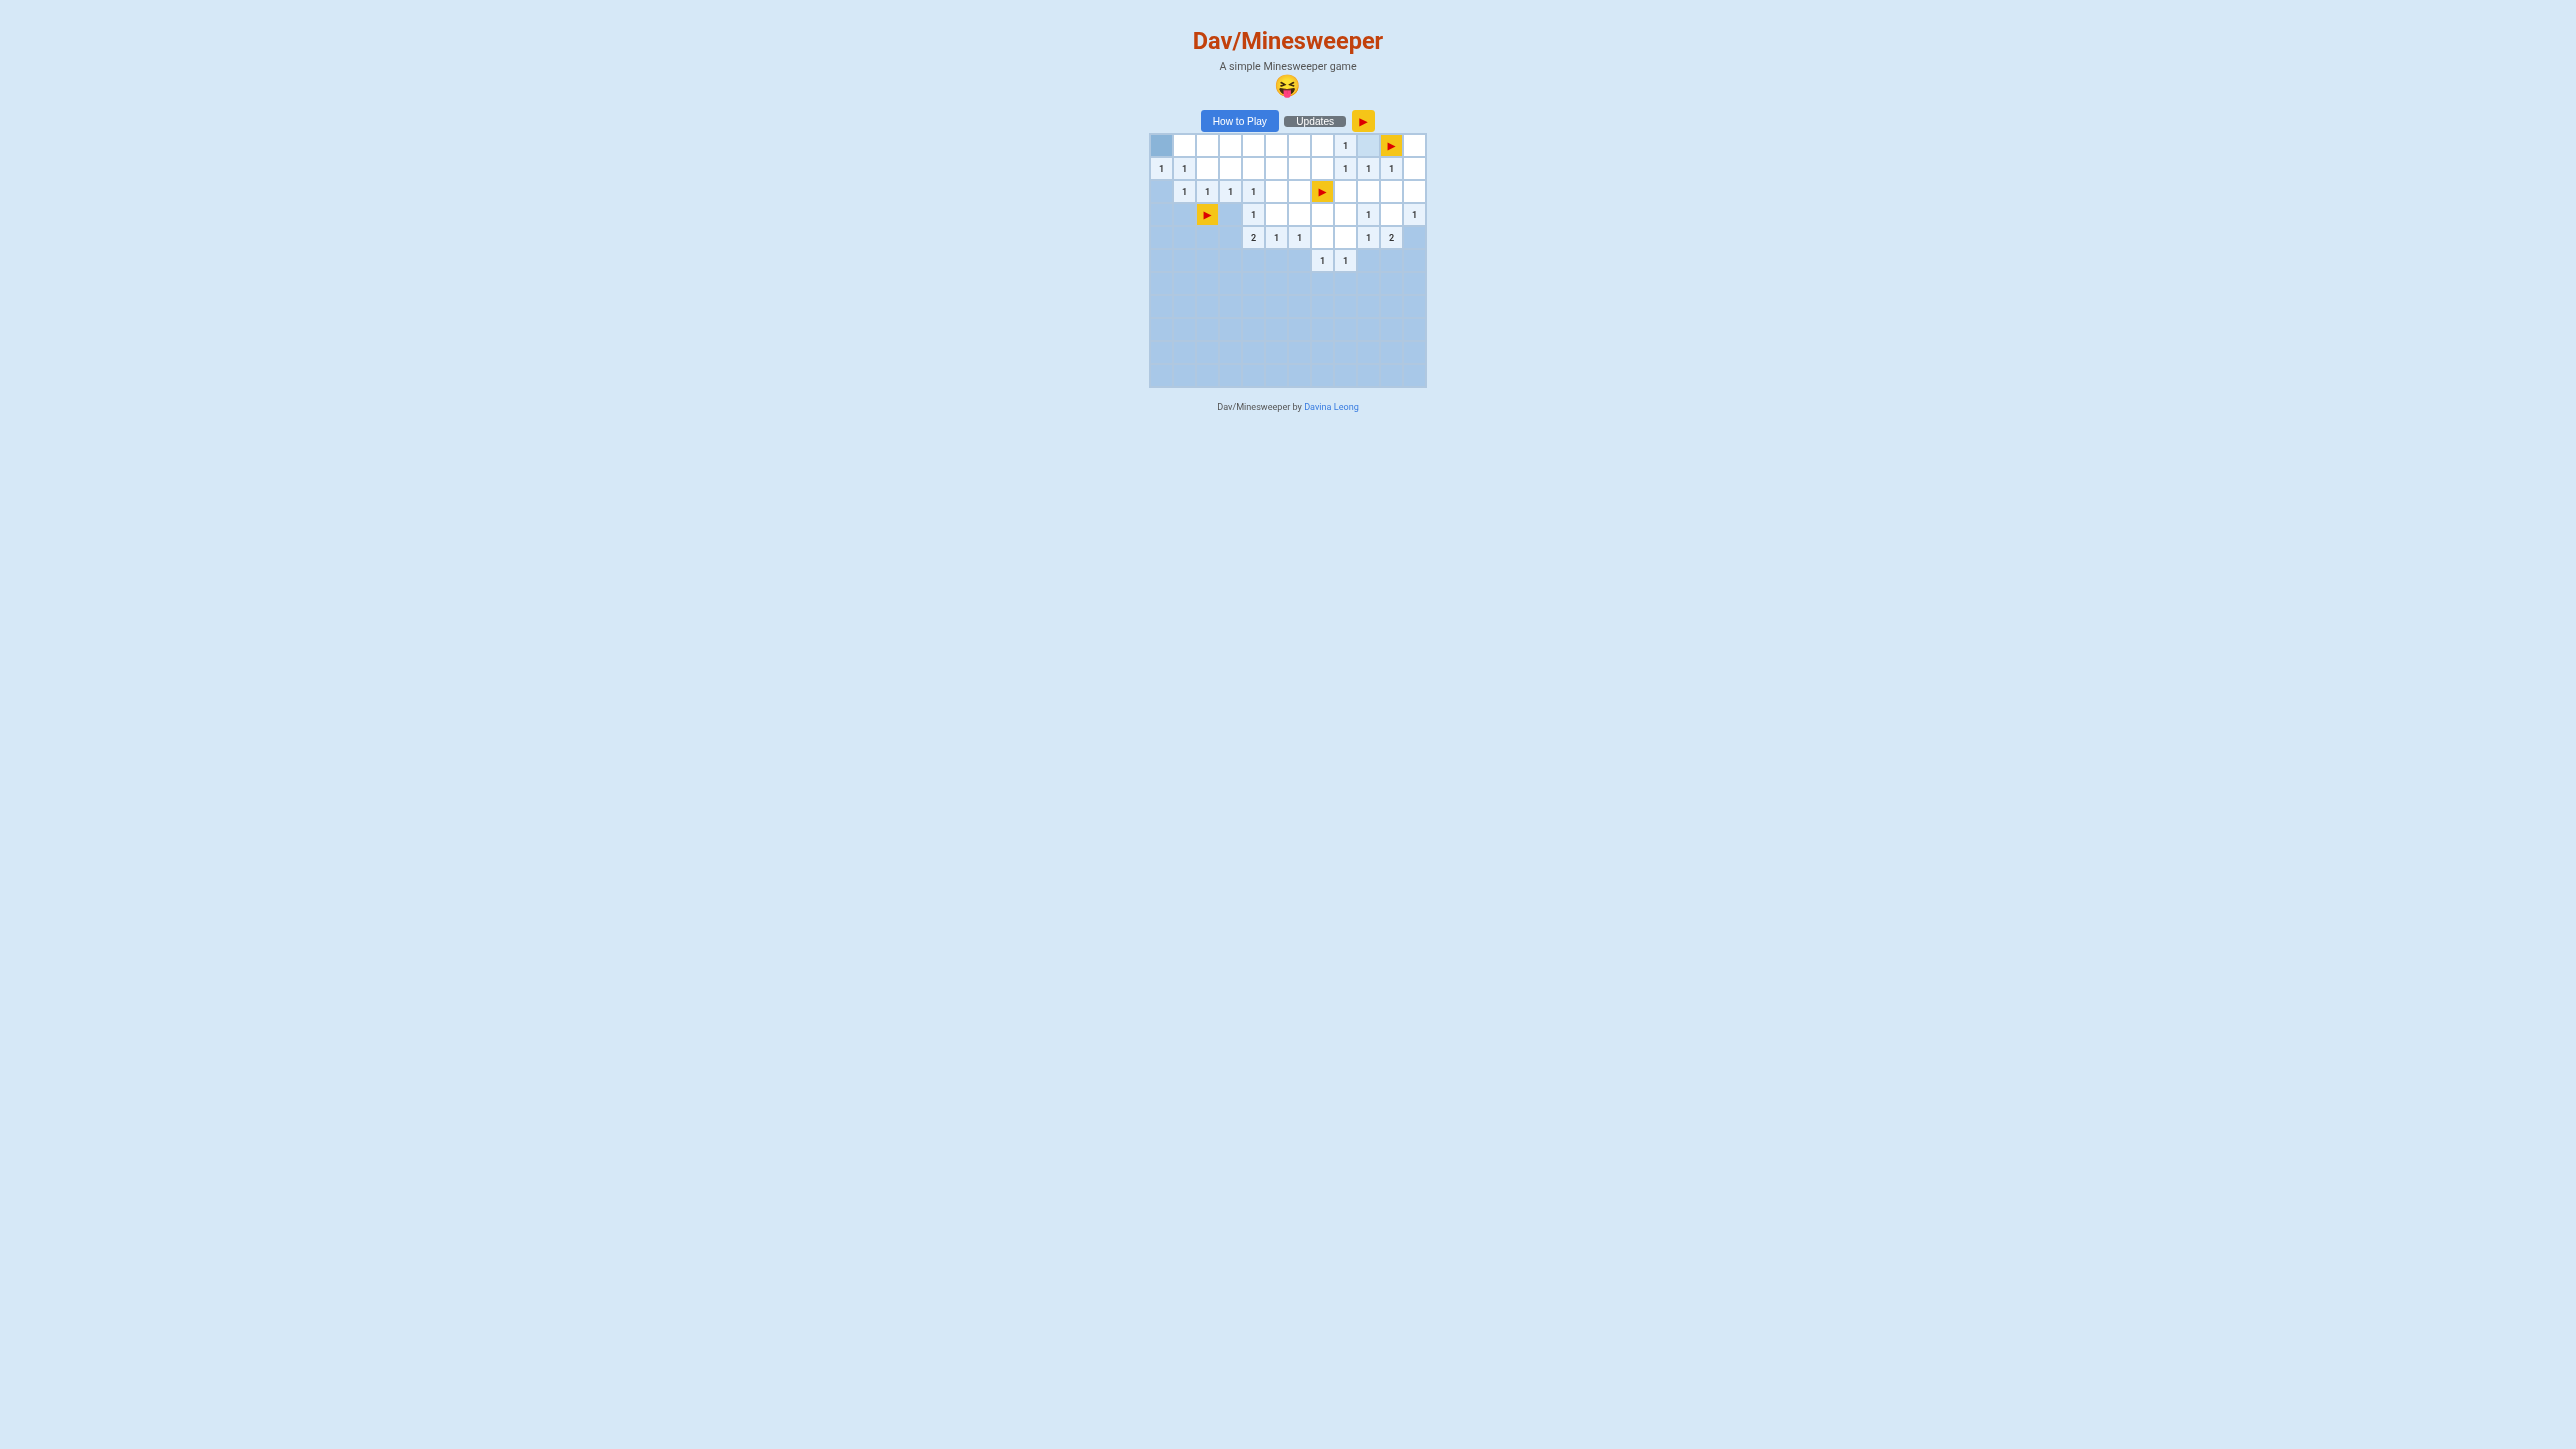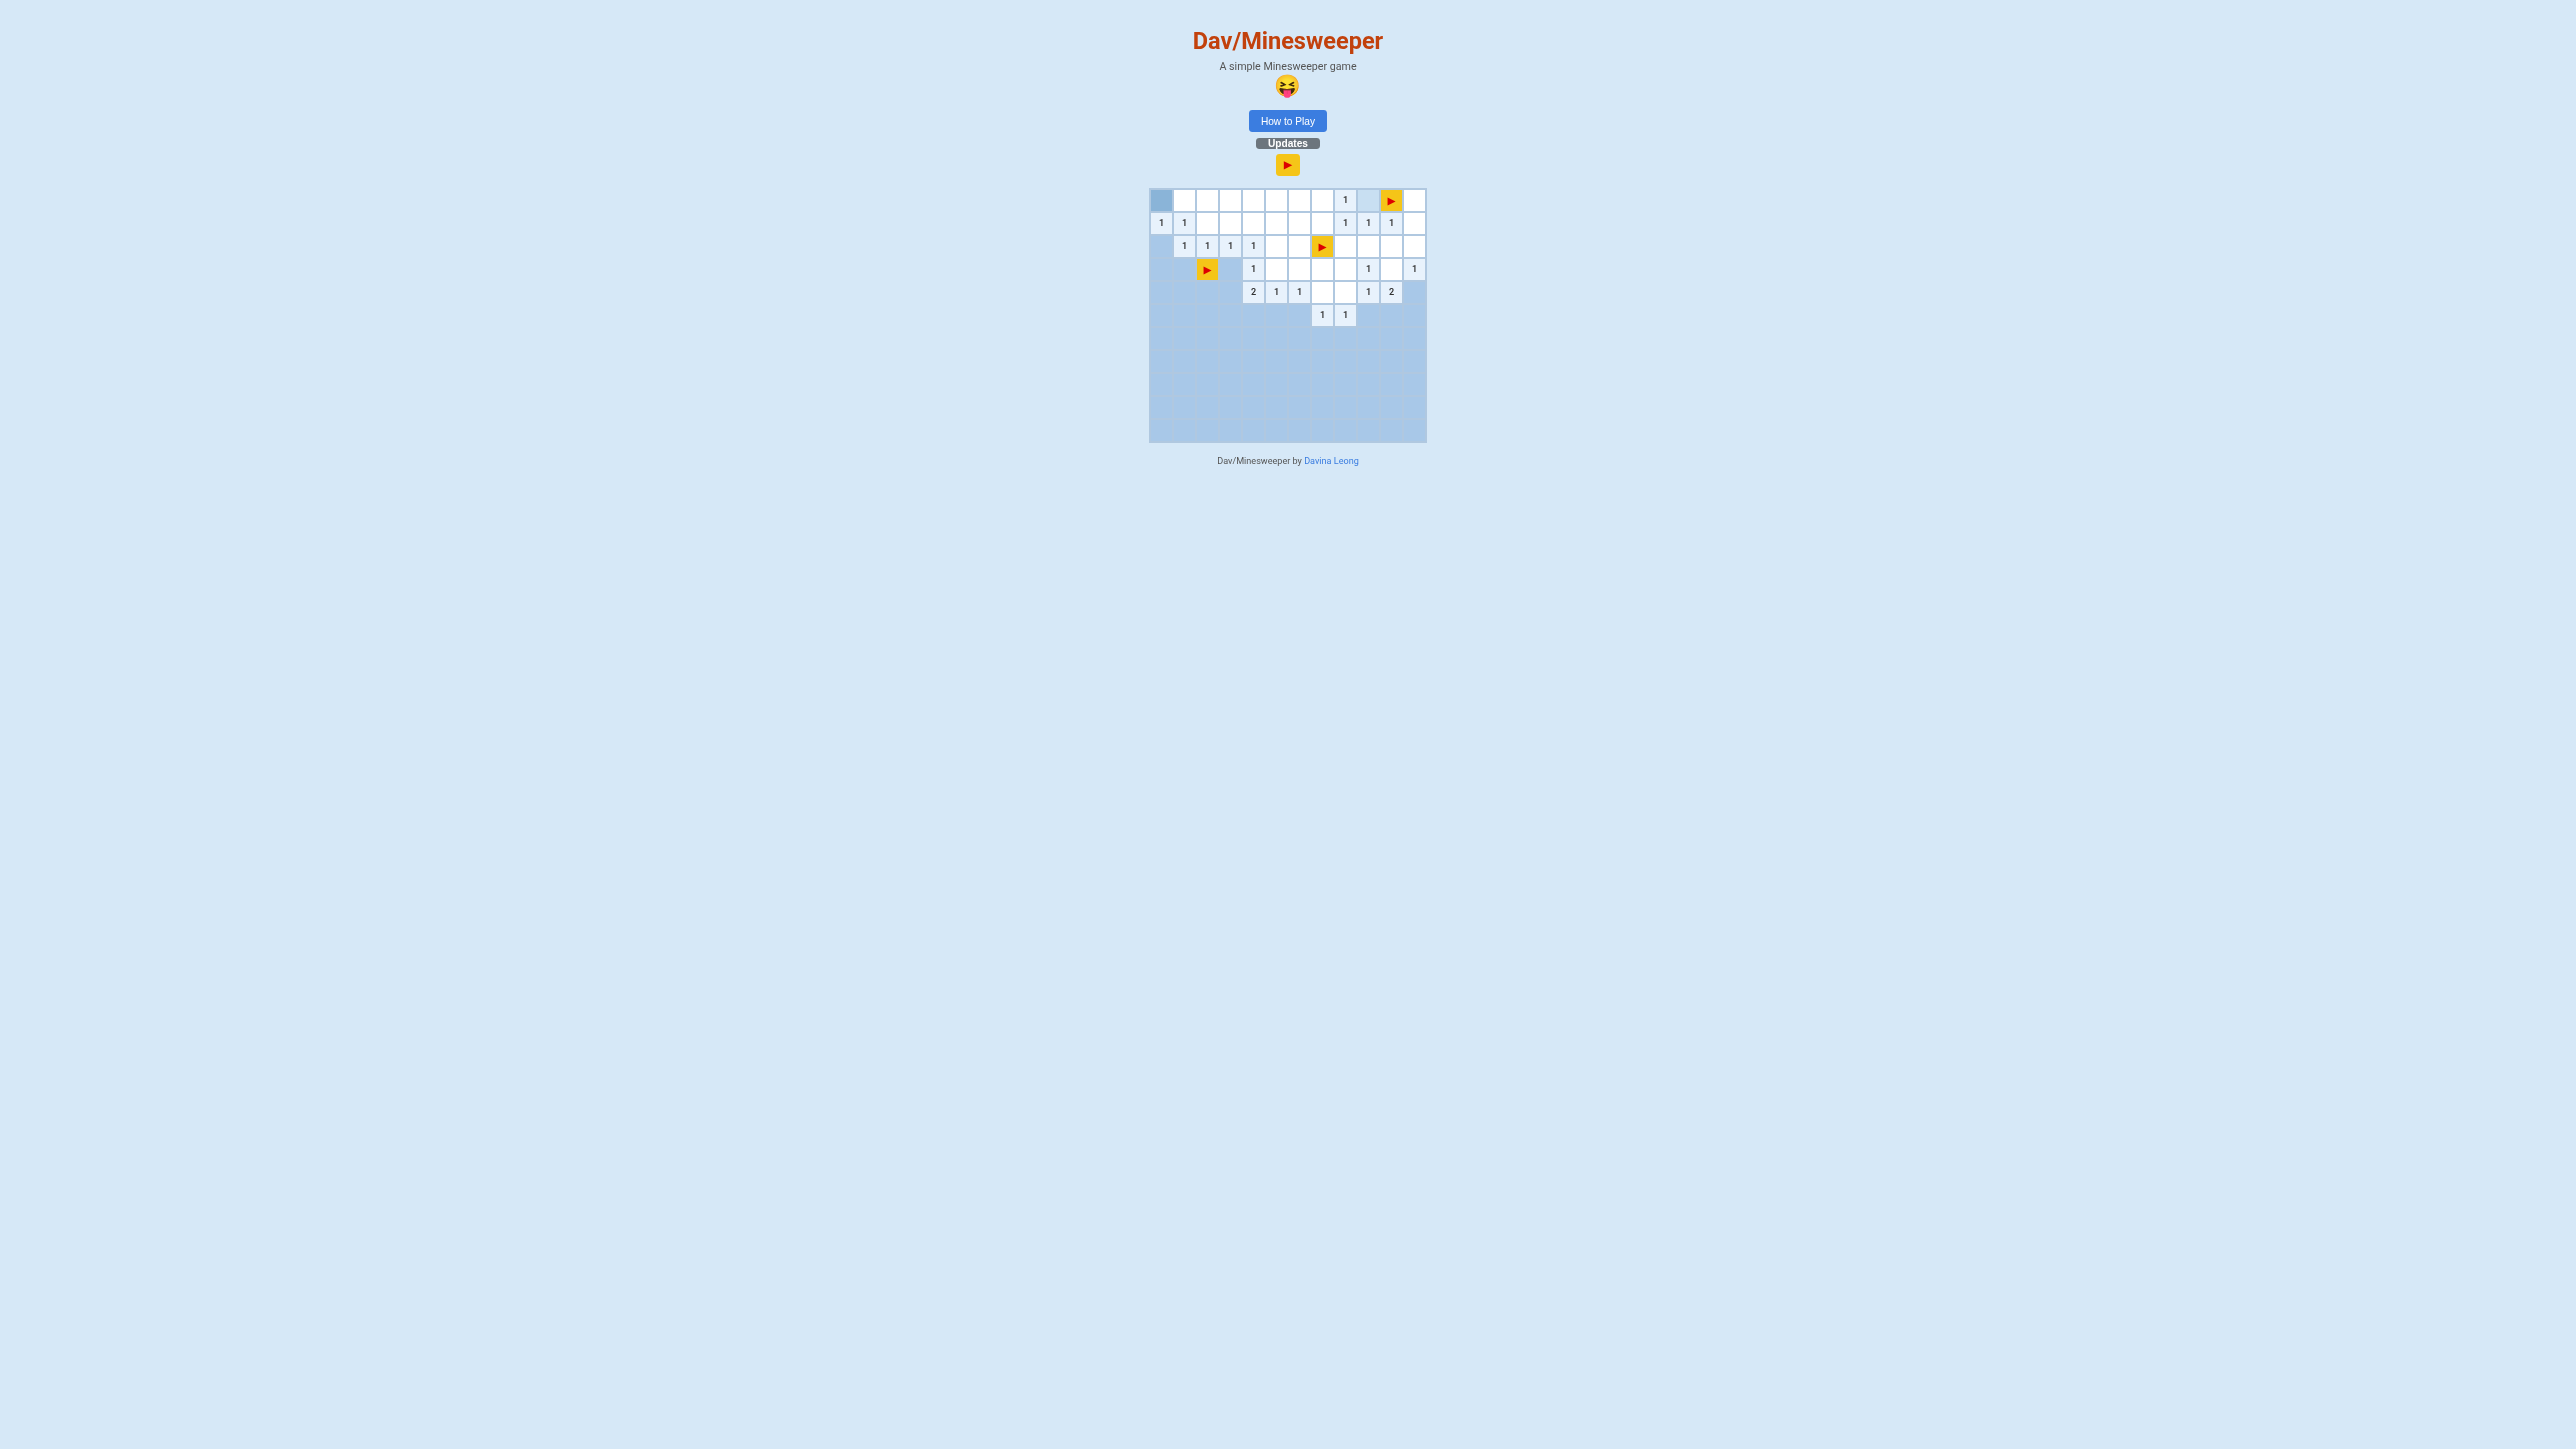--- a/index.html
+++ b/index.html
@@ -31,22 +31,21 @@
     .emoji-face {
       font-size: 2rem;
       margin-bottom: 12px;
       cursor: pointer;
     }
 
     .controls {
       display: flex;
       gap: 5.4px;
       align-items: center;
-      margin-bottom: 12px;
-      flex-direction: column;
+      margin-bottom: 1px;
     }
 
     .btn-how-to-play {
       background-color: #3b7de0;
       color: white;
       border: none;
       border-radius: 3.4px;
       padding: 5.4px 12px;
       font-size: 0.95rem;
       cursor: pointer;
@@ -54,21 +53,21 @@
     }
 
     .btn-updates {
       background-color: #6c757d;
       color: white;
       border: none;
       border-radius: 3.4px;
       padding: 0 12px;
       font-size: 0.95rem;
       cursor: pointer;
-      font-weight: 700;
+      font-weight: 400;
     }
 
     .btn-play {
       background-color: #f5c518;
       color: #d00;
       border: none;
       border-radius: 3.4px;
       padding: 5.4px 8px;
       font-size: 0.95rem;
       cursor: pointer;

